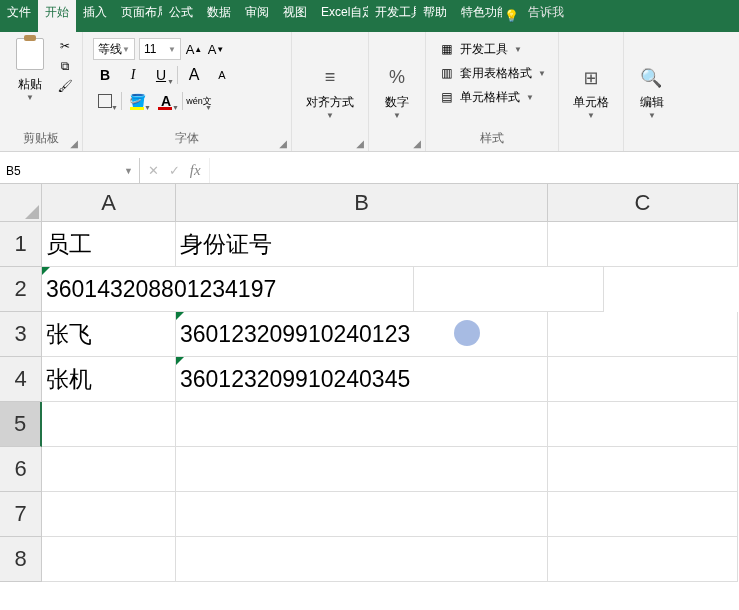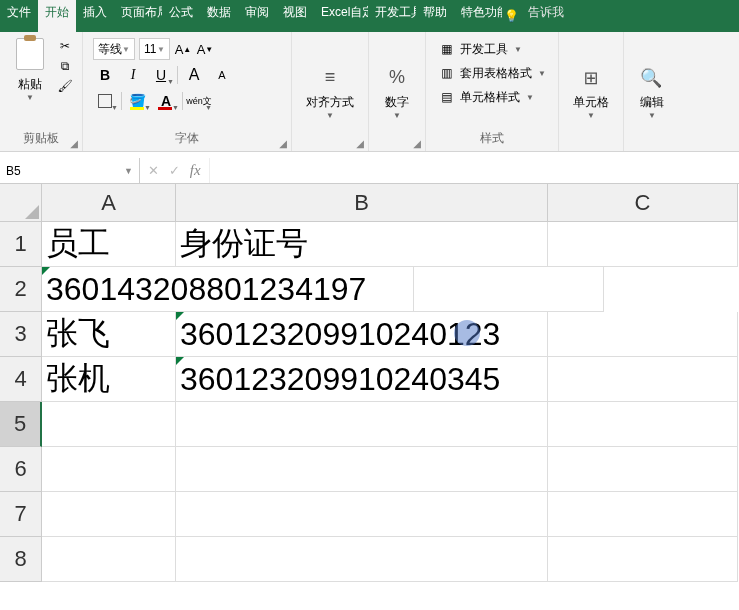--- a/index.html
+++ b/index.html
@@ -26,21 +26,21 @@
 .paste-icon::before { content: ""; position: absolute; top: -4px; left: 7px; width: 12px; height: 6px; background: #b98f55; border-radius: 2px; }
 .paste-label { font-size: 12px; margin-top: 6px; }
 .paste-drop { font-size: 8px; color: #666; }
 .clip-side { margin-left: 4px; display: flex; flex-direction: column; gap: 4px; }
 .mini-ico { width: 18px; height: 16px; display: flex; align-items: center; justify-content: center; font-size: 12px; }
 
 
 .font-body { flex-direction: column; padding: 4px 6px 0; gap: 4px; width: 200px; }
 .font-row { display: flex; gap: 4px; align-items: center; }
 .font-name { border: 1px solid #ccc; background: #fff; font-size: 12px; height: 22px; display: flex; align-items: center; padding: 0 4px; flex: 1; justify-content: space-between; }
-.font-size { border: 1px solid #ccc; background: #fff; font-size: 12px; height: 22px; width: 31px; display: flex; align-items: center; padding: 0 4px; justify-content: space-between; }
+.font-size { border: 1px solid #ccc; background: #fff; font-size: 12px; height: 22px; width: 42px; display: flex; align-items: center; padding: 0 4px; justify-content: space-between; }
 .fsz-btn { width: 18px; height: 22px; display: flex; align-items: center; justify-content: center; font-size: 13px; }
 .font-btn { width: 24px; height: 22px; display: flex; align-items: center; justify-content: center; font-size: 14px; position: relative; }
 .font-btn.bold { font-weight: bold; }
 .font-btn.italic { font-style: italic; font-family: serif; }
 .font-btn.uline { text-decoration: underline; }
 .font-btn .dd { font-size: 7px; position: absolute; right: -1px; bottom: 1px; color: #666; }
 .color-bar { position: absolute; bottom: 2px; left: 4px; width: 14px; height: 3px; }
 .border-ico { width: 14px; height: 14px; border: 1px solid #555; }
 
 
@@ -64,21 +64,21 @@
 
 
 .grid { display: flex; }
 .col-hdrs { display: flex; }
 .corner { width: 42px; height: 38px; background: #f0f0f0; border-right: 1px solid #ccc; border-bottom: 1px solid #ccc; position: relative; }
 .corner::after { content: ""; position: absolute; right: 2px; bottom: 2px; width: 0; height: 0; border-right: 14px solid #b7b7b7; border-top: 14px solid transparent; }
 .col-hdr { height: 38px; background: #f0f0f0; border-right: 1px solid #ccc; border-bottom: 1px solid #ccc; display: flex; align-items: center; justify-content: center; font-size: 22px; color: #333; }
 .col-A { width: 134px; } .col-B { width: 372px; } .col-C { width: 190px; }
 .row-hdr { width: 42px; background: #f0f0f0; border-right: 1px solid #ccc; border-bottom: 1px solid #ccc; display: flex; align-items: center; justify-content: center; font-size: 22px; color: #333; }
 .row-hdr.sel { background: #d2d2d2; border-right: 2px solid #217346; }
-.cell { border-right: 1px solid #ddd; border-bottom: 1px solid #ddd; display: flex; align-items: center; padding: 0 4px; font-size: 32px; color: #000; position: relative; overflow: hidden; white-space: nowrap; }
+.cell { border-right: 1px solid #ddd; border-bottom: 1px solid #ddd; display: flex; align-items: center; padding: 0 4px; font-size: 23px; color: #000; position: relative; overflow: hidden; white-space: nowrap; }
 .row { display: flex; height: 45px; }
 .row .row-hdr { height: 45px; }
 .green-tri::before { content: ""; position: absolute; top: 0; left: 0; width: 0; height: 0; border-left: 8px solid #0b7b3e; border-bottom: 8px solid transparent; }
 
 .cursor-blob { position: absolute; width: 26px; height: 26px; border-radius: 50%; background: rgba(80,120,200,0.5); pointer-events: none; }
 </style>
 </head>
 <body>
 
 <div class="tab-bar">

